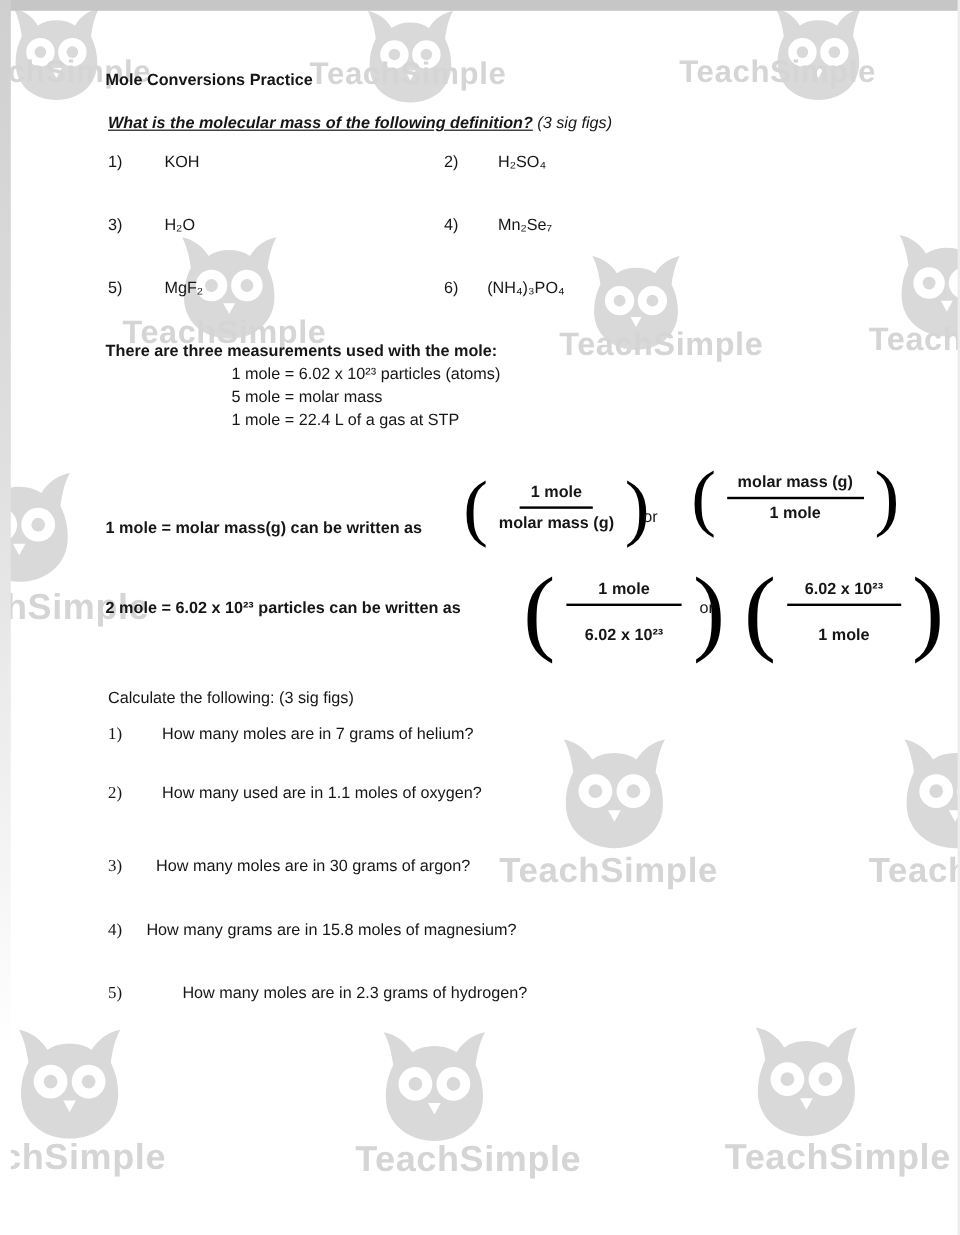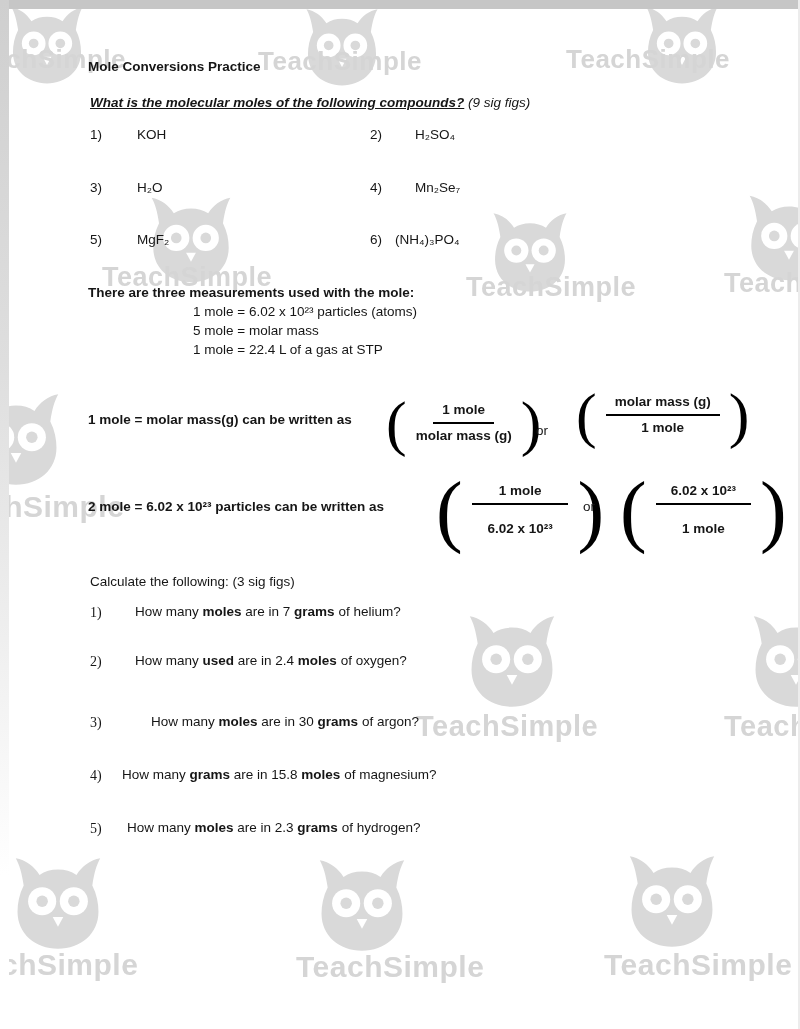--- a/index.html
+++ b/index.html
@@ -40,21 +40,21 @@
   .frac .den{padding-top:4px;text-align:center}
   .tall .num{padding:0 15px 3px}
   .tall .den{padding-top:16px}
   .num.wide{padding:0 27px 3px}
   .orlbl{position:absolute;font-weight:normal}
 
   
   .qrow{position:absolute;left:0;right:0;height:20px}
   .qnum{position:absolute;font-family:"Liberation Serif","DejaVu Serif",serif;font-size:14px;white-space:nowrap}
   .qtext{position:absolute;white-space:nowrap}
-  .qtext b{font-weight:bold}
+  .qtext b{font-weight:normal}
 </style>
 </head>
 <body>
 
 <div class="page">
 
   <div class="wm-layer">
       <div class="wm-owl" style="left: 10px; top: 2px; width: 74px;">
         <svg viewBox="0 0 100 112" xmlns="http://www.w3.org/2000/svg">
           <path fill="currentColor" d="M50 20 C42 20 35 22 29 26 C23 16 13 9 2 7 C6 14 9 24 11 38 C6 48 4 58 4 68 C4 93 24 110 50 110 C76 110 96 93 96 68 C96 58 94 48 89 38 C91 24 94 14 98 7 C87 9 77 16 71 26 C65 22 58 20 50 20 Z"></path>
@@ -187,47 +187,47 @@
       <div class="wm-text" style="left: -50px; top: 948px; font-size: 30px;">TeachSimple</div>
       <div class="wm-text" style="left: 296px; top: 950px; font-size: 30px;">TeachSimple</div>
       <div class="wm-text" style="left: 604px; top: 948px; font-size: 30px;">TeachSimple</div>
     </div>
 
   <div class="content">
 
     <div class="title">Mole Conversions Practice</div>
 
     <div class="qheading">
-      <span class="qh-main">What is the molecular moles of the following compounds?</span><span class="qh-note"> (9 sig figs)</span>
+      <span class="qh-main">What is the molecular mass of the following definition?</span><span class="qh-note"> (3 sig figs)</span>
     </div>
 
     <div class="pos" style="left:90px;top:127px">1)</div>
     <div class="pos" style="left:137px;top:127px">KOH</div>
     <div class="pos" style="left:370px;top:127px">2)</div>
     <div class="pos" style="left:415px;top:127px">H₂SO₄</div>
 
     <div class="pos" style="left:90px;top:180px">3)</div>
     <div class="pos" style="left:137px;top:180px">H₂O</div>
     <div class="pos" style="left:370px;top:180px">4)</div>
     <div class="pos" style="left:415px;top:180px">Mn₂Se₇</div>
 
     <div class="pos" style="left:90px;top:232px">5)</div>
     <div class="pos" style="left:137px;top:232px">MgF₂</div>
     <div class="pos" style="left:370px;top:232px">6)</div>
-    <div class="pos" style="left:395px;top:232px">(NH₄)₃PO₄</div>
+    <div class="pos" style="left:406px;top:232px">(NH₄)₃PO₄</div>
 
     <div class="bline" style="left:88px;top:285px">There are three measurements used with the mole:</div>
     <div class="pos mlist" style="left:193px;top:302px">
       <div>1 mole = 6.02 x 10²³ particles (atoms)</div>
       <div>5 mole = molar mass</div>
       <div>1 mole = 22.4 L of a gas at STP</div>
     </div>
 
 
-    <div class="bline" style="left:88px;top:412px">1 mole = molar mass(g) can be written as</div>
+    <div class="bline" style="left:88px;top:432px">1 mole = molar mass(g) can be written as</div>
 
     <div class="fracgroup" style="left:386px;top:399px">
       <span class="paren p1">(</span>
       <span class="frac">
         <span class="num">1 mole</span>
         <span class="den">molar mass (g)</span>
       </span>
       <span class="paren p1">)</span>
     </div>
 
@@ -266,36 +266,36 @@
 
     <div class="pos" style="left:90px;top:574px">Calculate the following: (3 sig figs)</div>
 
     <div class="qrow" style="top:604px">
       <span class="qnum" style="left:90px">1)</span>
       <span class="qtext" style="left:135px"><span>How many </span><b>moles</b><span> are in 7 </span><b>grams</b><span> of helium?</span></span>
     </div>
 
     <div class="qrow" style="top:653px">
       <span class="qnum" style="left:90px">2)</span>
-      <span class="qtext" style="left:135px"><span>How many </span><b>used</b><span> are in 2.4 </span><b>moles</b><span> of oxygen?</span></span>
+      <span class="qtext" style="left:135px"><span>How many </span><b>used</b><span> are in 1.1 </span><b>moles</b><span> of oxygen?</span></span>
     </div>
 
     <div class="qrow" style="top:714px">
       <span class="qnum" style="left:90px">3)</span>
-      <span class="qtext" style="left:151px"><span>How many </span><b>moles</b><span> are in 30 </span><b>grams</b><span> of argon?</span></span>
+      <span class="qtext" style="left:130px"><span>How many </span><b>moles</b><span> are in 30 </span><b>grams</b><span> of argon?</span></span>
     </div>
 
     <div class="qrow" style="top:767px">
       <span class="qnum" style="left:90px">4)</span>
       <span class="qtext" style="left:122px"><span>How many </span><b>grams</b><span> are in 15.8 </span><b>moles</b><span> of magnesium?</span></span>
     </div>
 
     <div class="qrow" style="top:820px">
       <span class="qnum" style="left:90px">5)</span>
-      <span class="qtext" style="left:127px"><span>How many </span><b>moles</b><span> are in 2.3 </span><b>grams</b><span> of hydrogen?</span></span>
+      <span class="qtext" style="left:152px"><span>How many </span><b>moles</b><span> are in 2.3 </span><b>grams</b><span> of hydrogen?</span></span>
     </div>
 
   </div>
 
   <div class="edge-top"></div>
   <div class="edge-left"></div>
   <div class="edge-right"></div>
 
 </div>
 

